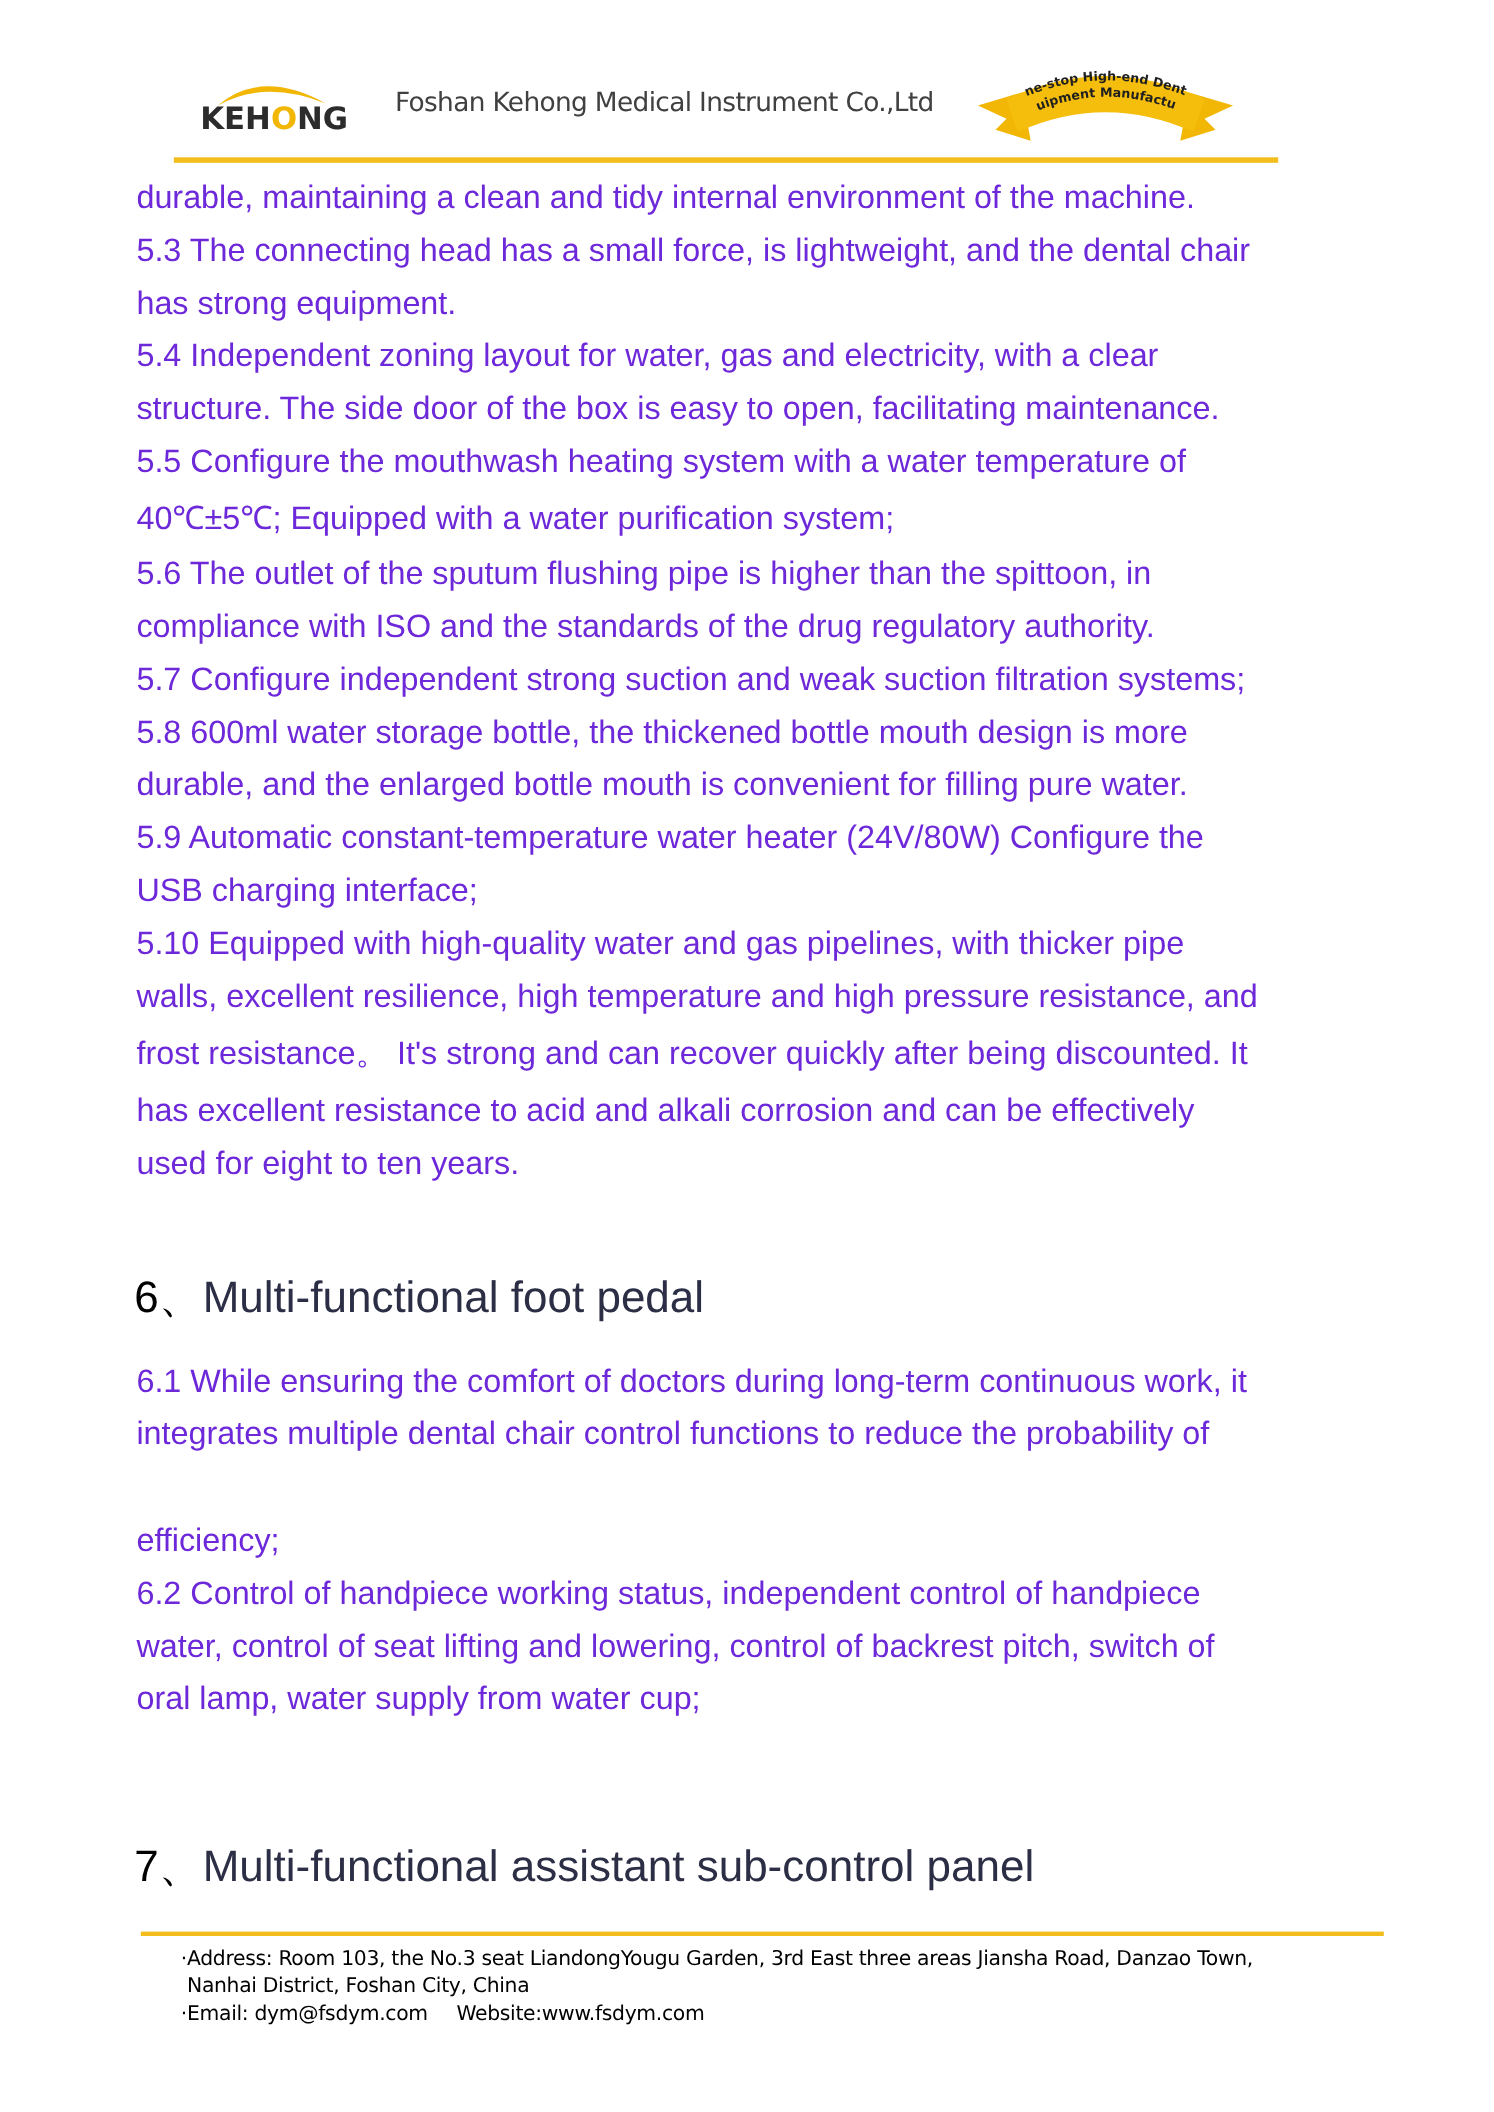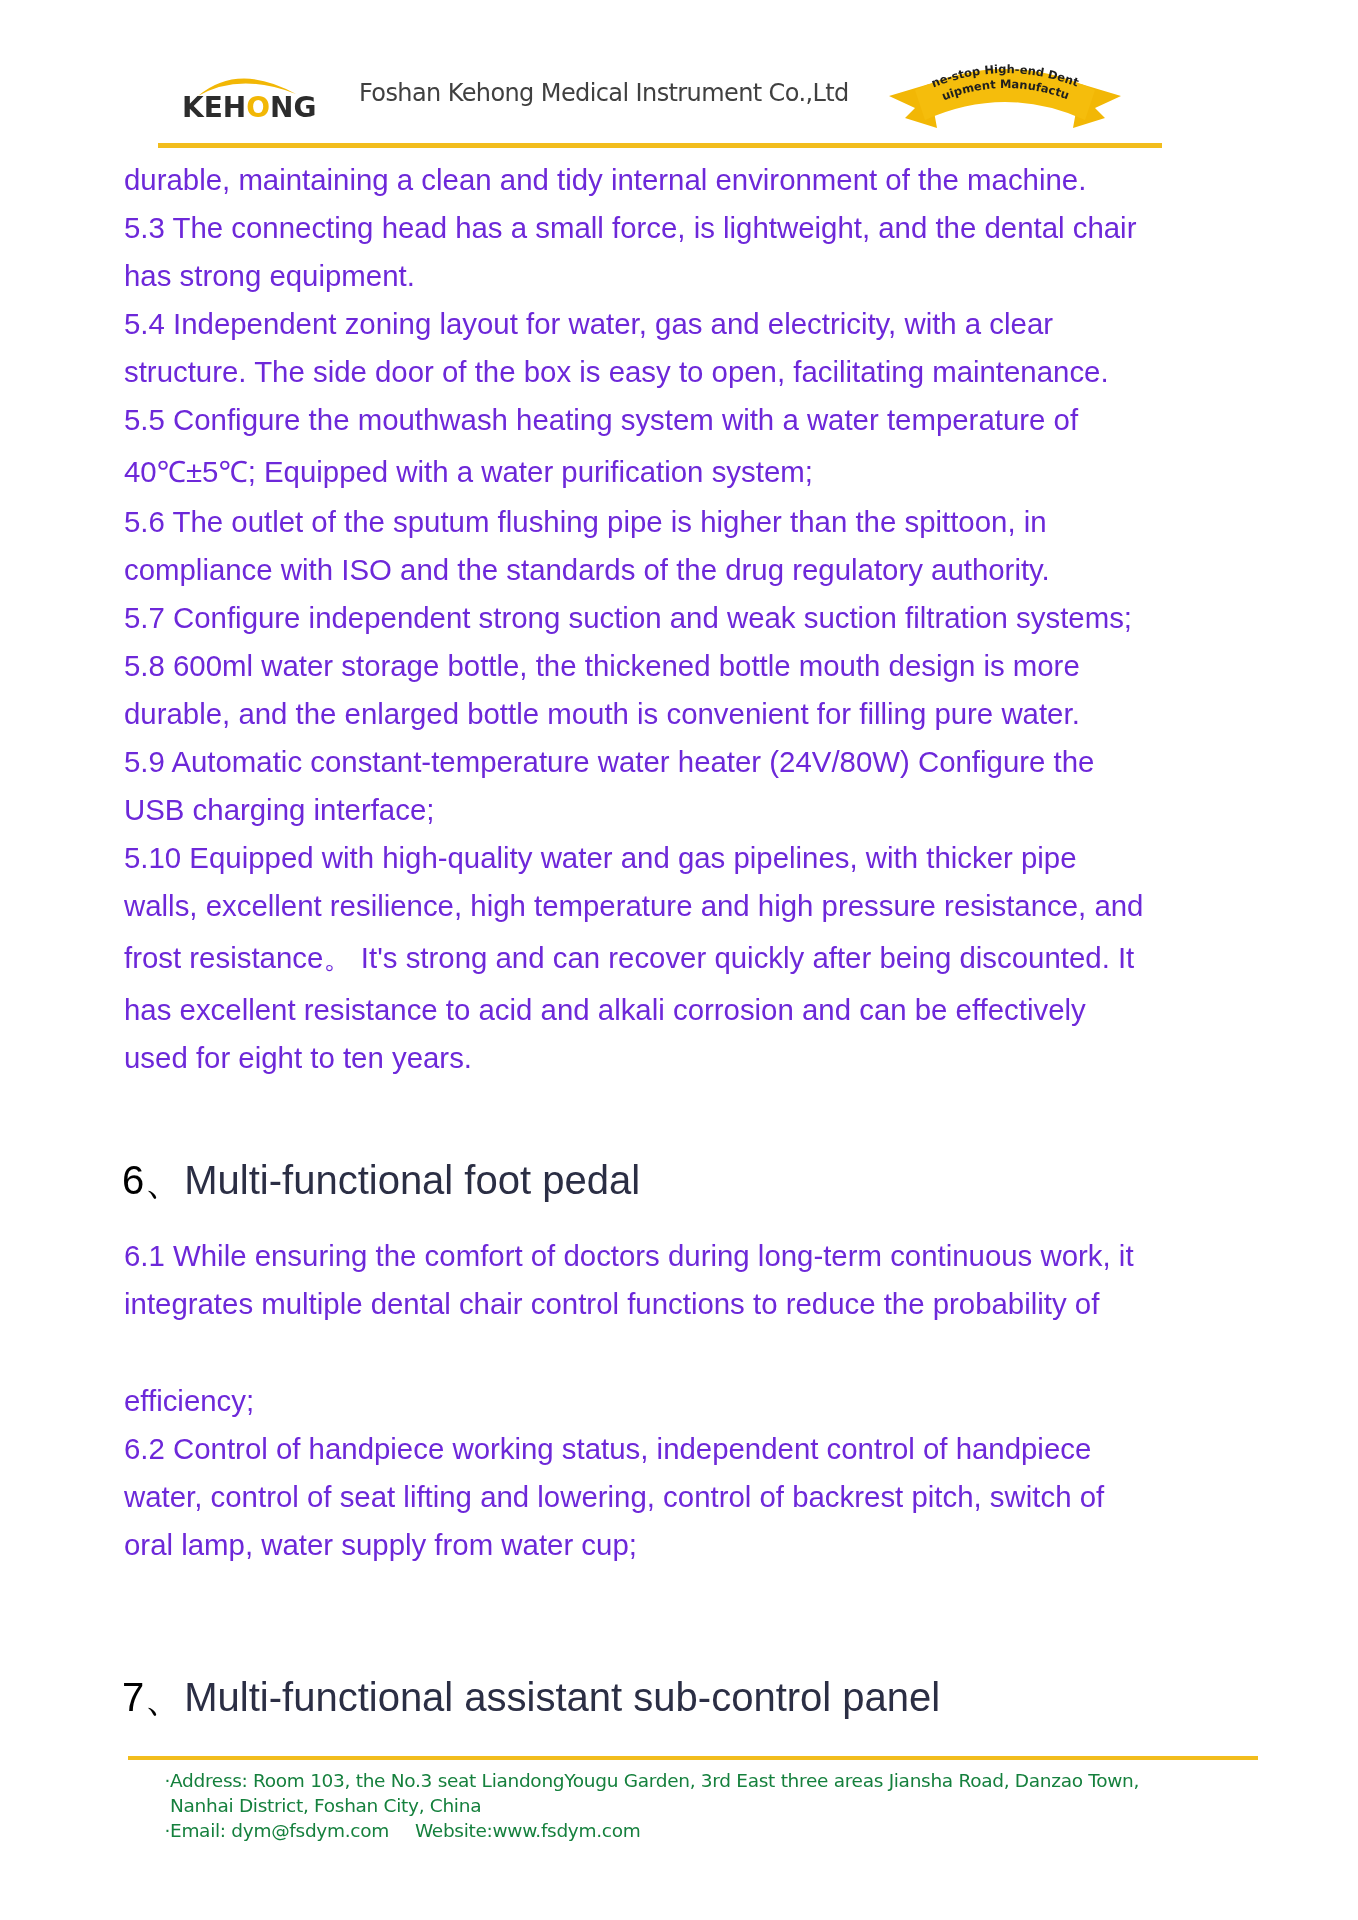--- a/index.html
+++ b/index.html
@@ -33,21 +33,21 @@
     position: absolute; left: 122px;
     font-family: "Liberation Sans", sans-serif; font-size: 40px; color: #2b2e44;
     white-space: nowrap; line-height: 46px;
   }
   .heading .num { color: #000000; }
 
   
   .footer-rule { position: absolute; left: 128px; top: 1756px; width: 1130px; height: 4px; background: #f2bd1d; }
   .footer-line {
     position: absolute; left: 156px;
-    font-family: "DejaVu Sans", sans-serif; font-size: 18.5px; color: #15803d;
+    font-family: "DejaVu Sans", sans-serif; font-size: 18.5px; color: #000000;
     white-space: nowrap; line-height: 24px; letter-spacing: -0.3px; text-align: right;
   }
   .footer-line .bullet { display: inline-block; width: 14px; }
   .footer-line .indent { display: inline-block; width: 14px; }
   .gap { display: inline-block; width: 26px; }
 </style>
 </head>
 <body>
 
 <div class="page">

